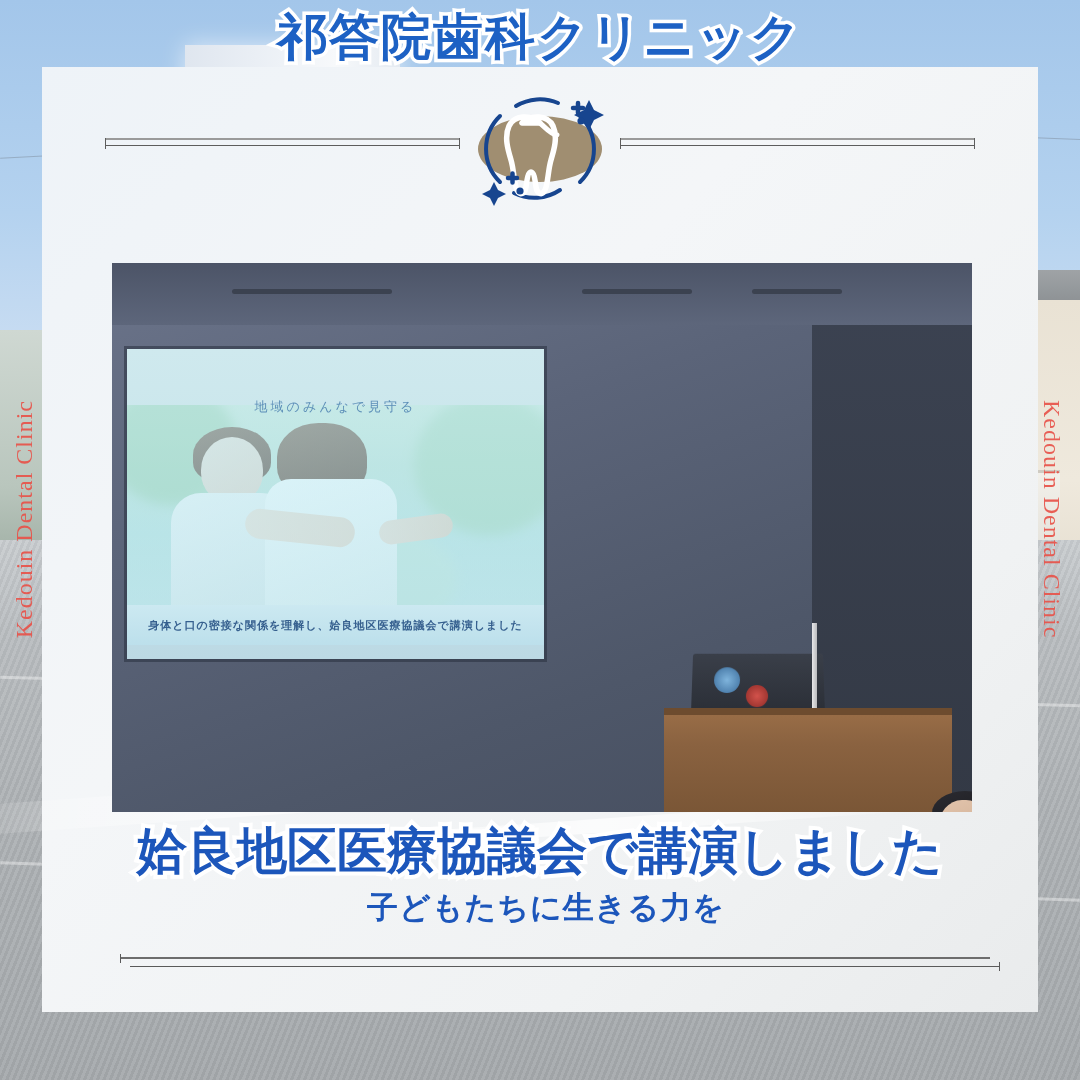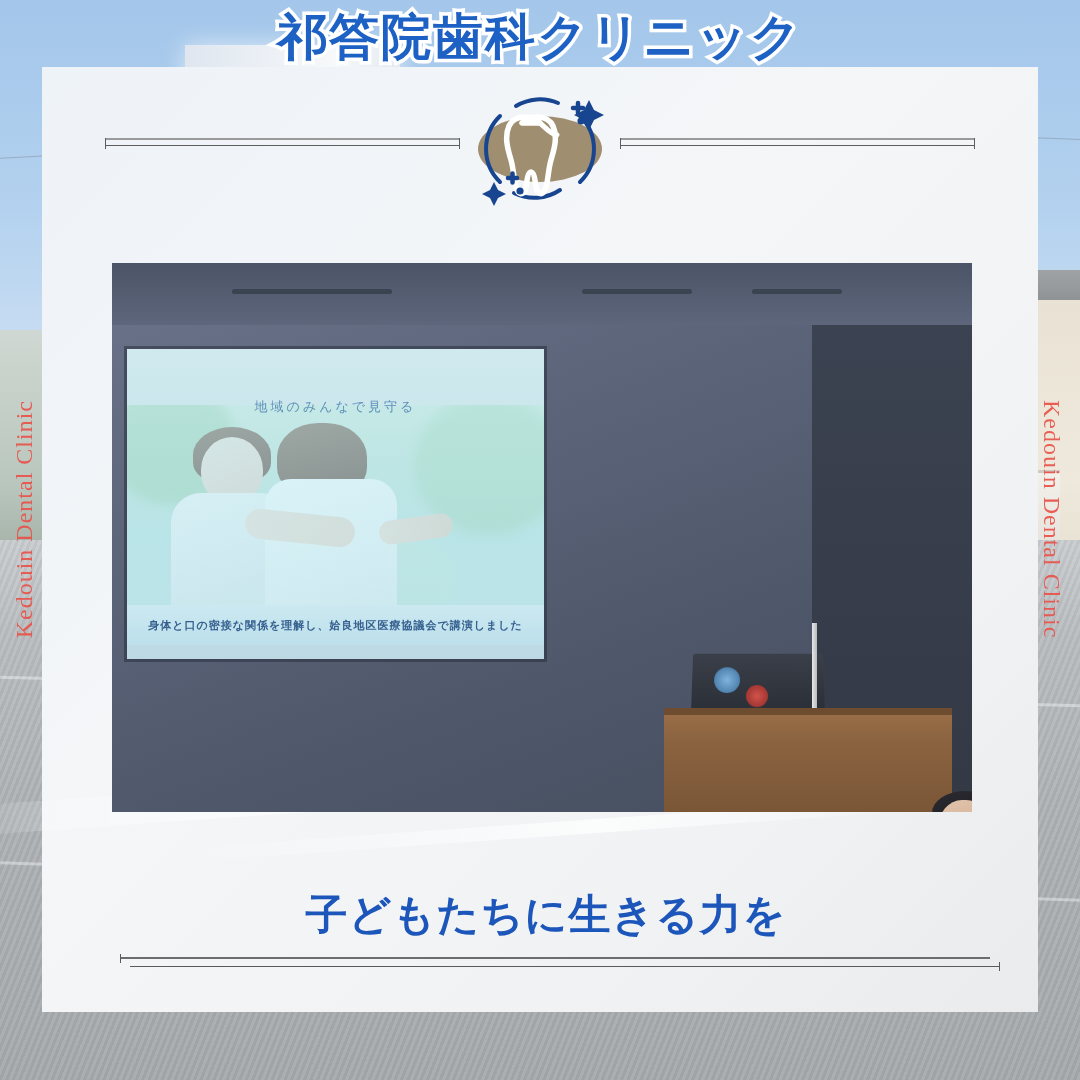--- a/index.html
+++ b/index.html
@@ -145,21 +145,21 @@
   .vtextR{position:absolute;left:1038px;top:400px;color:#e8534a;font-size:24px;letter-spacing:1px;
     font-family:"Liberation Serif","DejaVu Serif",serif;
     writing-mode:vertical-rl;opacity:.92;white-space:nowrap;}
 
   
   .caption{position:absolute;left:0;right:0;top:818px;text-align:center;
     font-size:50px;font-weight:900;letter-spacing:0px;color:#1c56bb;
     -webkit-text-stroke:8px #ffffff;paint-order:stroke fill;
     font-family:"DejaVu Sans","Liberation Sans",sans-serif;}
   .subcaption{position:absolute;left:0;right:0;top:887px;text-align:center;
-    font-size:42px;font-weight:900;letter-spacing:1px;color:#1c56bb;
+    font-size:31px;font-weight:900;letter-spacing:1px;color:#1c56bb;
     font-family:"DejaVu Sans","Liberation Sans",sans-serif;padding-left:12px;}
 
   .rule-bottom{position:absolute;left:120px;top:957px;width:880px;height:14px;}
   .rule-bottom .b1{position:absolute;left:0;right:10px;top:0;height:2px;background:#6d6d6d;}
   .rule-bottom .b2{position:absolute;left:10px;right:0;top:9px;height:1px;background:#5a5a5a;}
   .rule-bottom .bc{position:absolute;width:1px;background:#5a5a5a;}
   .rule-bottom .bcL{left:0;top:-3px;height:9px;}
   .rule-bottom .bcR{right:0;top:5px;height:9px;}
 </style>
 </head>
@@ -265,20 +265,21 @@
     <div class="podium"></div>
 
     <div class="spk-hair"></div>
     <div class="spk-head"></div>
 
   </div>
 
   <div class="vtextL">Kedouin Dental Clinic</div>
   <div class="vtextR">Kedouin Dental Clinic</div>
 
+  <div class="caption">姶良地区医療協議会で講演しました</div>
   <div class="subcaption">子どもたちに生きる力を</div>
 
   <div class="rule-bottom">
     <div class="b1"></div>
       <div class="b2"></div>
     <div class="bc bcL"></div>
       <div class="bc bcR"></div>
   </div>
 
 </div>

